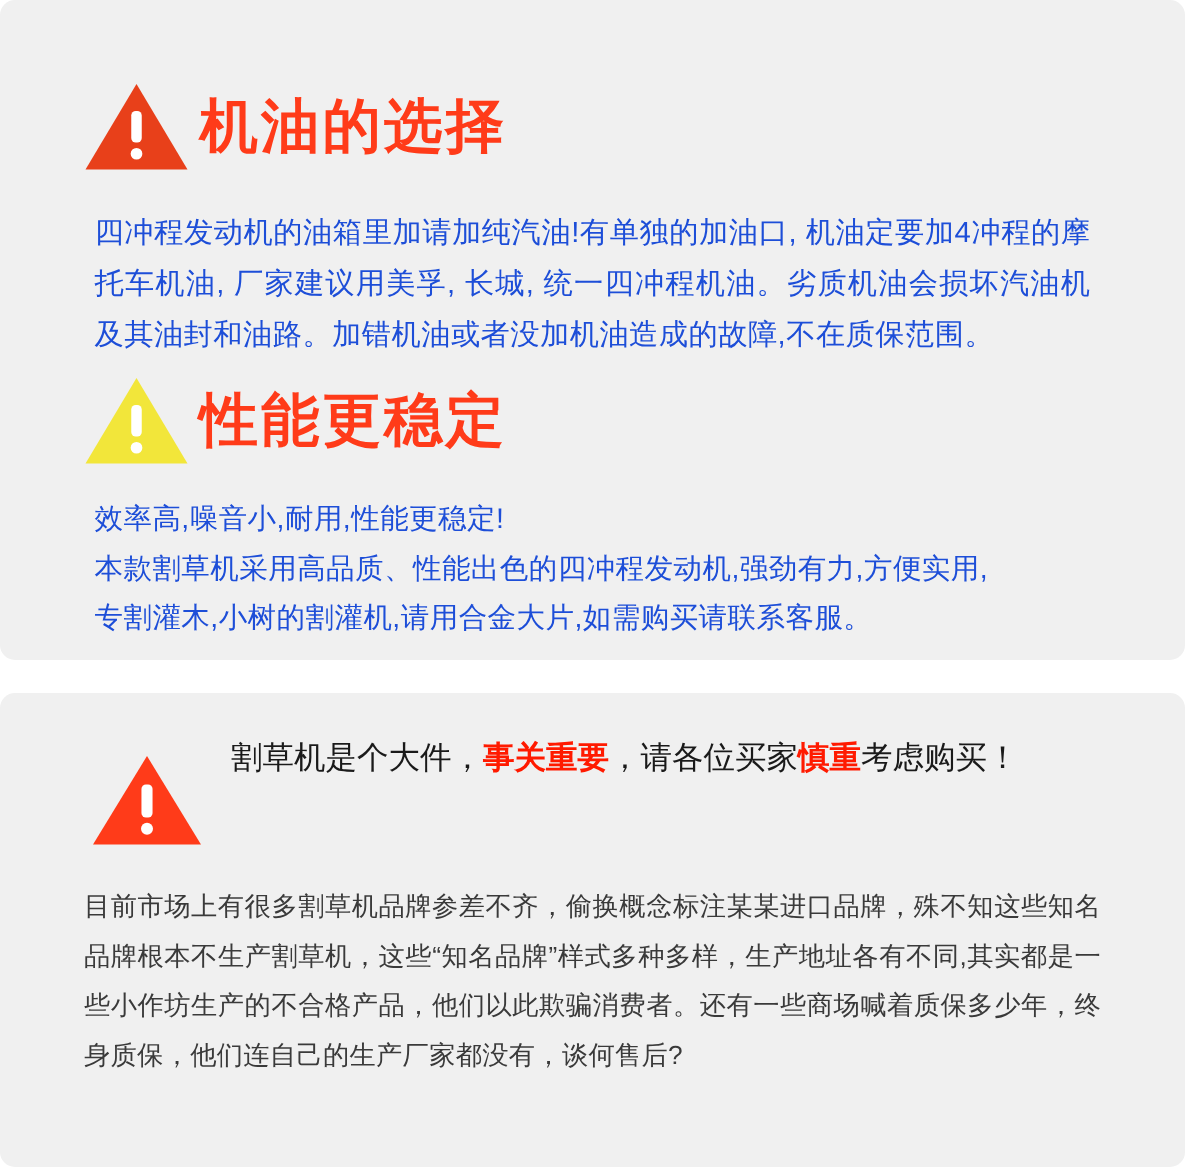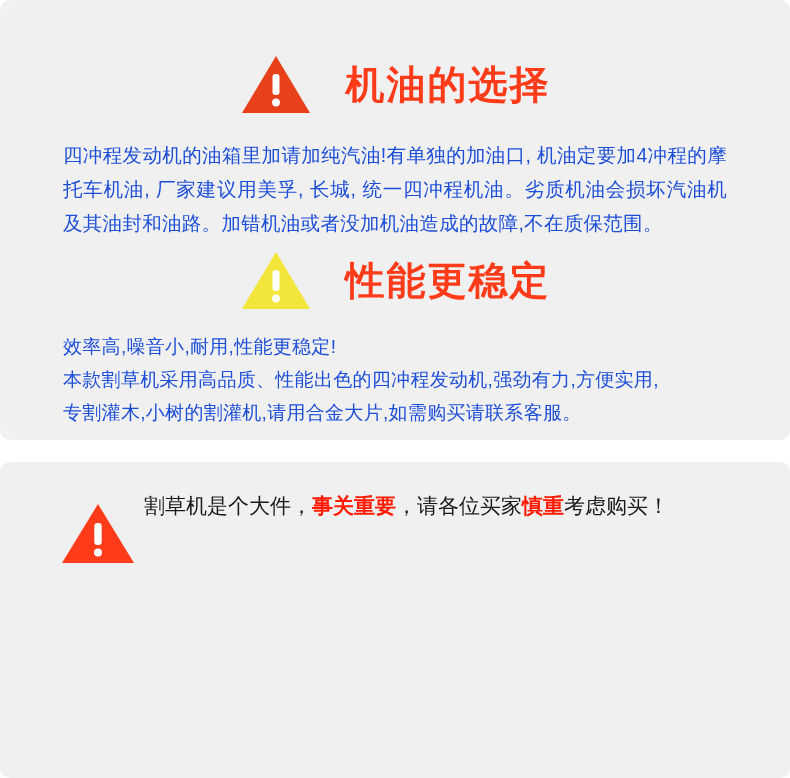--- a/index.html
+++ b/index.html
@@ -42,22 +42,22 @@
     top: 462px;
     width: 790px;
     height: 316px;
     padding: 26px 50px 0 50px;
   }
 
   
   .heading-row {
     display: flex;
     align-items: center;
-    justify-content: center;
-    gap: 34px;
+    justify-content: flex-start;
+    gap: 6px;
   }
   .heading-row.first { margin-top: 24px; }
   .heading-row.second { margin-top: 10px; }
 
   .heading-text {
     font-size: 39px;
     font-weight: bold;
     color: #ff3b19;
     letter-spacing: 2px;
     line-height: 1.1;
@@ -86,21 +86,21 @@
     margin: 18px 8px 0 8px;
     font-size: 19px;
     line-height: 33px;
   }
   .para-2 .line { display: block; }
 
   
   .bottom-top {
     display: flex;
     align-items: flex-start;
-    gap: 8px;
+    gap: 18px;
     padding-left: 10px;
   }
   .bottom-top .tri { margin-top: 14px; }
   .bottom-lines {
     font-size: 21px;
     line-height: 36px;
     color: #1a1a1a;
     font-weight: normal;
   }
   .bottom-lines .line { display: block; white-space: nowrap; }
@@ -165,16 +165,17 @@
           <path d="M38 2 L74 61 L2 61 Z" fill="#ff3b19"></path>
           <rect x="34.3" y="21" width="7.4" height="22" rx="3" fill="#ffffff"></rect>
           <circle cx="38" cy="50.5" r="4" fill="#ffffff"></circle>
         </svg>
       </span>
       <span class="bottom-lines">
         <span class="line"><span>割草机是个大件，</span><span class="red-strong">事关重要</span><span>，请各位买家</span><span class="red-strong">慎重</span><span>考虑购买！</span></span>
       </span>
     </div>
 
+    <div class="bottom-para">目前市场上有很多割草机品牌参差不齐，偷换概念标注某某进口品牌，殊不知这些知名品牌根本不生产割草机，这些“知名品牌”样式多种多样，生产地址各有不同,其实都是一些小作坊生产的不合格产品，他们以此欺骗消费者。还有一些商场喊着质保多少年，终身质保，他们连自己的生产厂家都没有，谈何售后?</div>
 
   </div>
 
 </div>
 
 </body></html>

